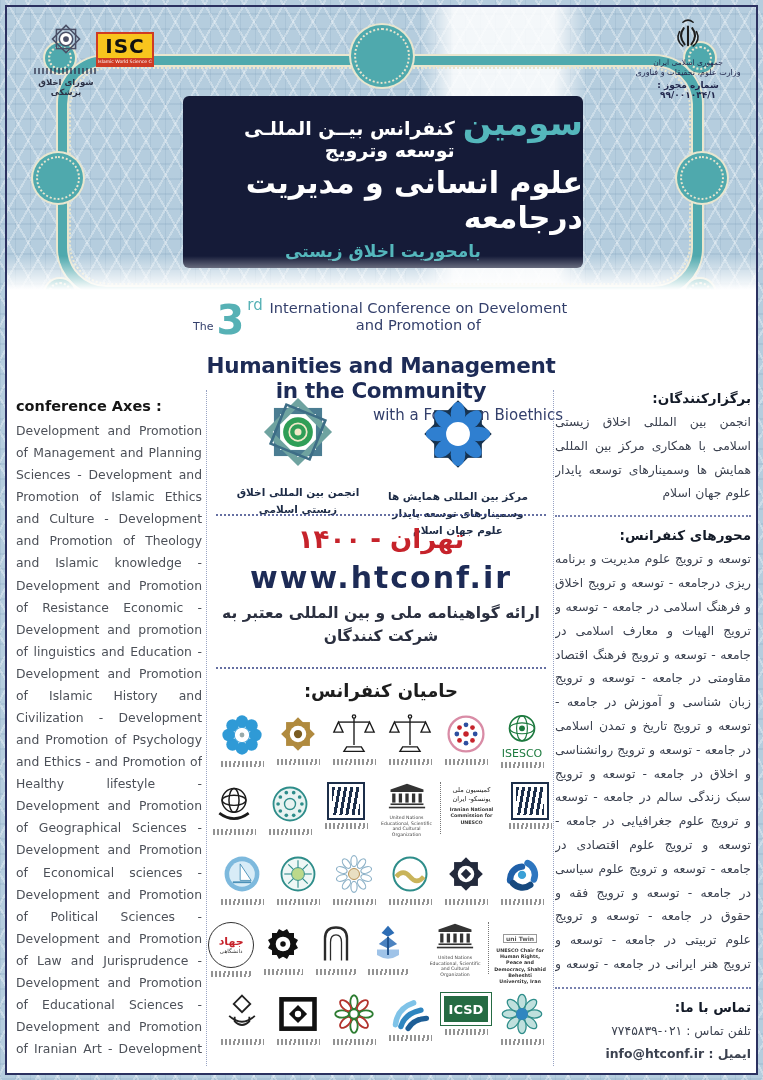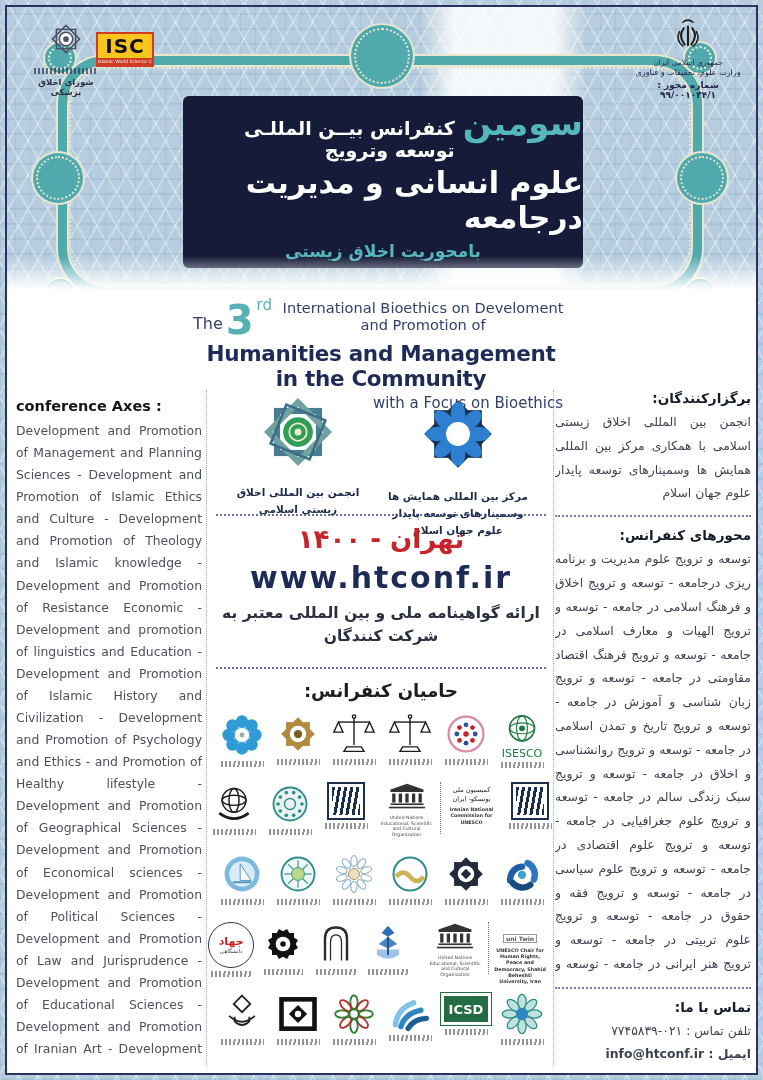--- a/index.html
+++ b/index.html
@@ -47,25 +47,25 @@
   .gov .g2{font-size:8px;direction:rtl;margin-top:1px;}
   .gov .g3{font-size:9px;font-weight:bold;direction:rtl;margin-top:3px;}
   
   .fade{position:absolute;left:7px;right:7px;top:256px;height:34px;z-index:4;
     background:linear-gradient(rgba(255,255,255,0),#ffffff);}
   .panel{position:absolute;left:7px;right:7px;top:290px;bottom:7px;background:#ffffff;z-index:5;}
   .vdiv{position:absolute;top:390px;height:676px;border-left:1px dotted #98a3c4;z-index:8;}
   
   .title{position:absolute;left:193px;top:299px;width:376px;z-index:7;text-align:center;color:#333f6b;}
   .title .row1{display:flex;justify-content:center;align-items:flex-end;gap:3px;}
-  .title .the{font-size:16px;padding-bottom:2px;}
+  .title .the{font-size:11px;padding-bottom:2px;}
   .title .num{font-size:40px;line-height:30px;font-weight:bold;color:#56b1b5;}
   .title .ord{font-size:15px;color:#56b1b5;align-self:flex-start;line-height:12px;}
   .title .t1{font-size:14.6px;padding-bottom:2px;padding-left:2px;}
-  .title .t2{font-size:21.5px;font-weight:bold;color:#1d2b56;margin-top:6px;letter-spacing:-.3px;}
+  .title .t2{font-size:21.5px;font-weight:bold;color:#1d2b56;margin-top:18px;letter-spacing:-.3px;}
   .title .t3{font-size:15px;margin-top:3px;text-align:right;padding-right:6px;}
   
   .orglogos{position:absolute;left:228px;top:390px;width:306px;display:flex;justify-content:space-between;z-index:7;}
   .orgl{text-align:center;}
   .orgl .oc{direction:rtl;font-size:10.5px;font-weight:bold;color:#1c2a45;line-height:1.6;margin-top:6px;}
   
   .hdiv{position:absolute;left:216px;width:330px;border-top:2px dotted #3f4c8c;z-index:7;opacity:.8;}
   .city{position:absolute;left:193px;top:524px;width:376px;text-align:center;direction:rtl;font-size:26px;font-weight:bold;color:#c6232b;z-index:7;}
   .site{position:absolute;left:193px;top:560px;width:376px;text-align:center;font-size:30px;font-weight:bold;color:#1d2b56;letter-spacing:2px;z-index:7;}
   .cert{position:absolute;left:203px;top:602px;width:356px;text-align:center;direction:rtl;font-size:15.5px;font-weight:bold;color:#2b3040;line-height:1.5;z-index:7;}
@@ -171,21 +171,21 @@
   <div class="fade"></div>
   <div class="panel"></div>
   <div class="vdiv" style="left:206px"></div>
   <div class="vdiv" style="left:553px"></div>
 
   <div class="title">
     <div class="row1">
       <span class="the">The</span>
       <span class="num">3</span>
       <span class="ord">rd</span>
-      <span class="t1">International Bioethics on Develoment and Promotion of</span>
+      <span class="t1">International Conference on Develoment and Promotion of</span>
     </div>
     <div class="t2">Humanities and Management in the Community</div>
     <div class="t3">with a Focus on Bioethics</div>
   </div>
 
   <div class="orglogos">
     <div class="orgl" style="width:140px">
       <svg width="84" height="84" viewBox="0 0 96 96">
         <g fill="none">
           <rect x="24" y="24" width="48" height="48" stroke="#4b7d92" stroke-width="7"></rect>

